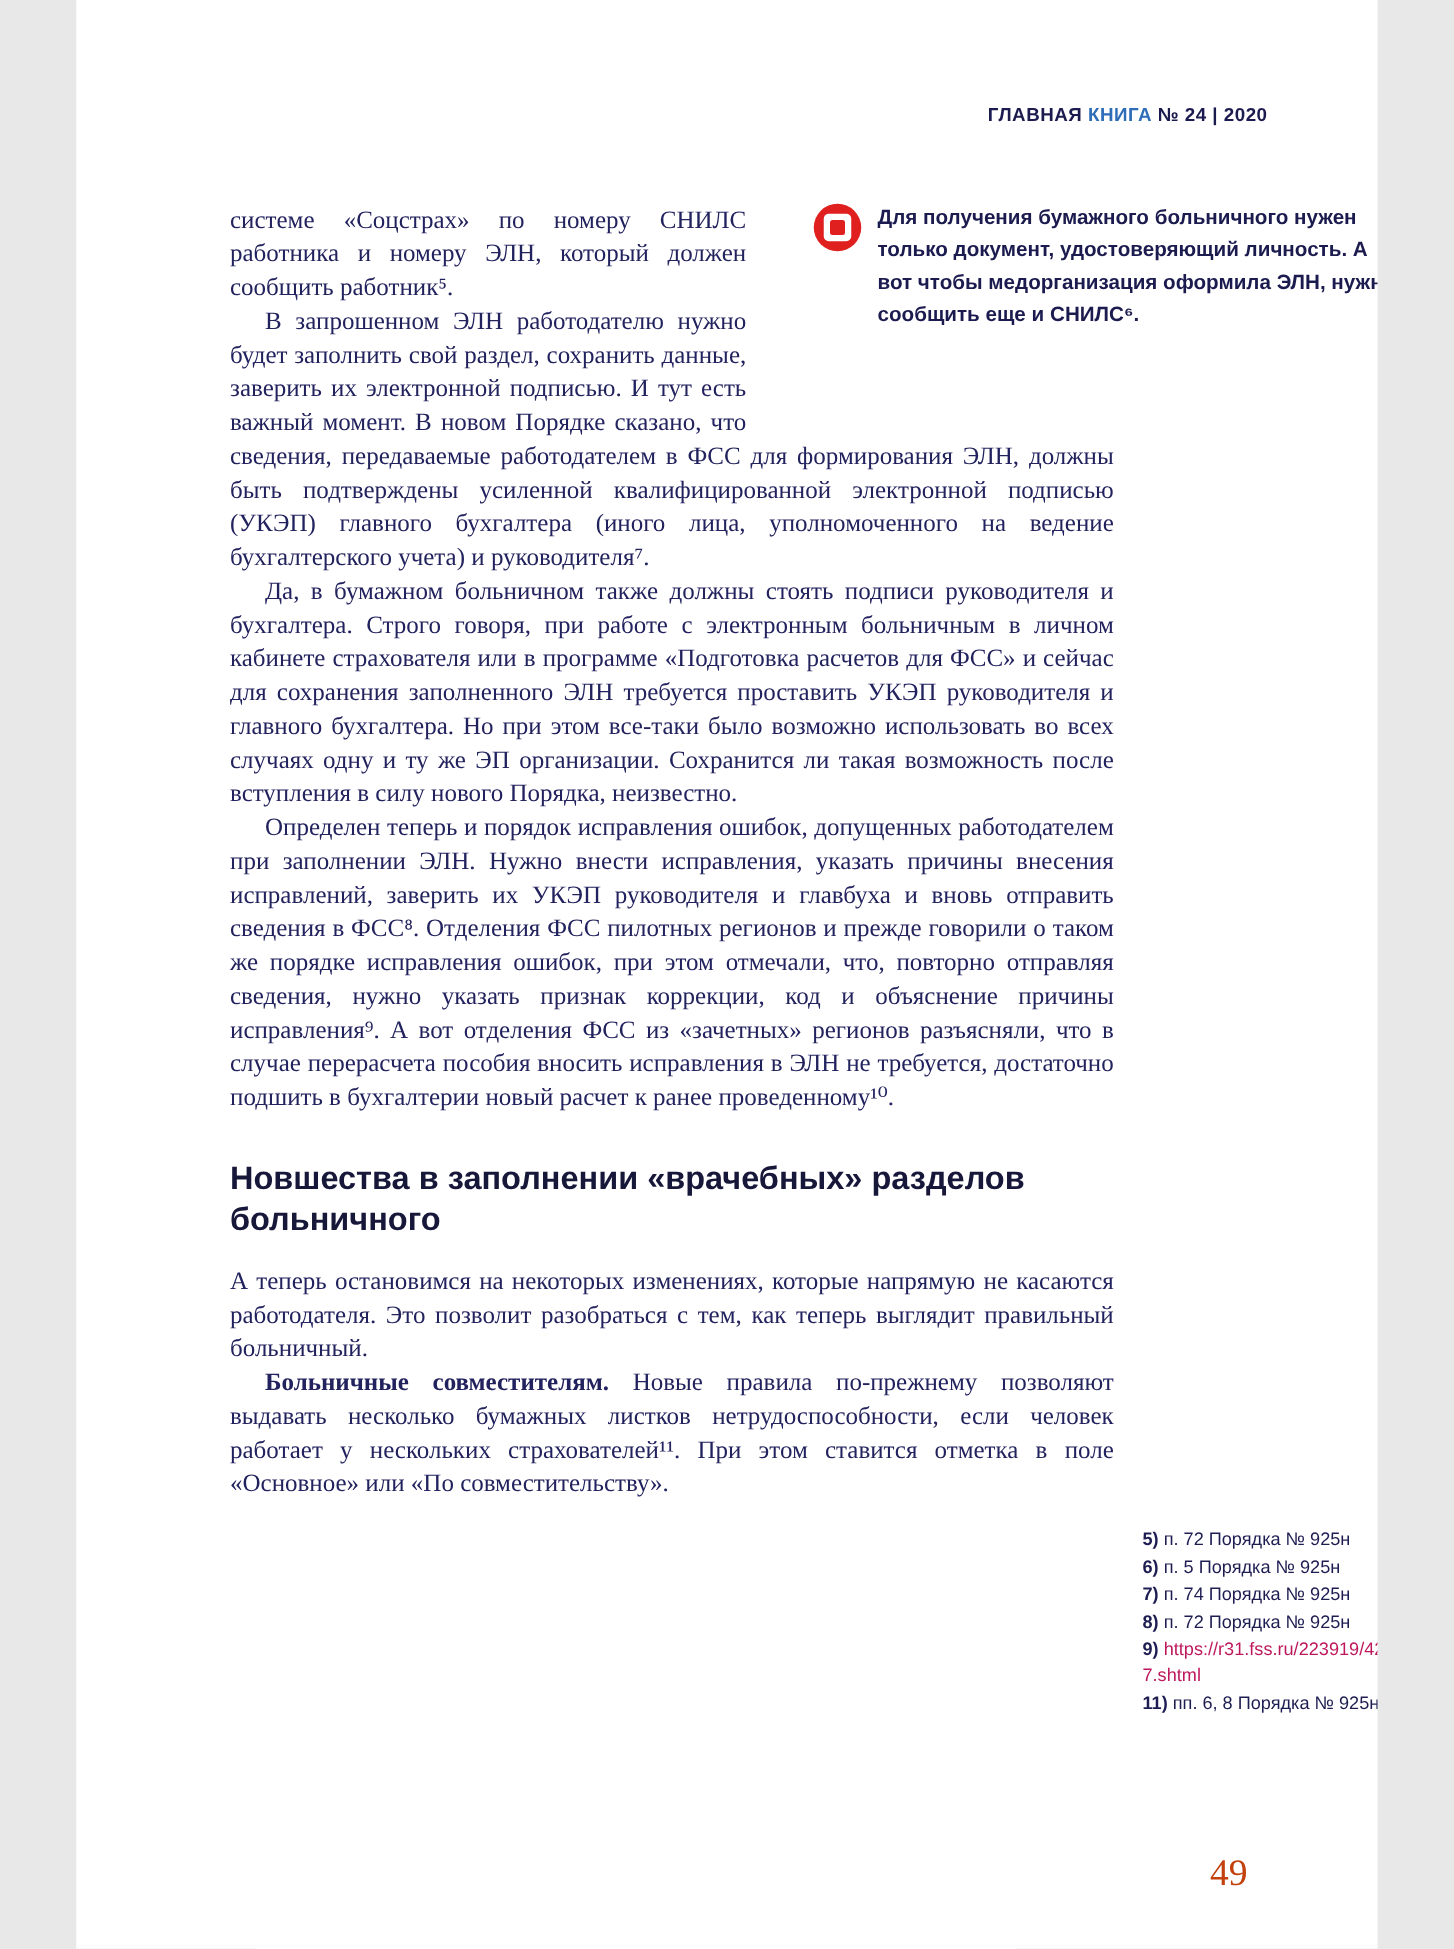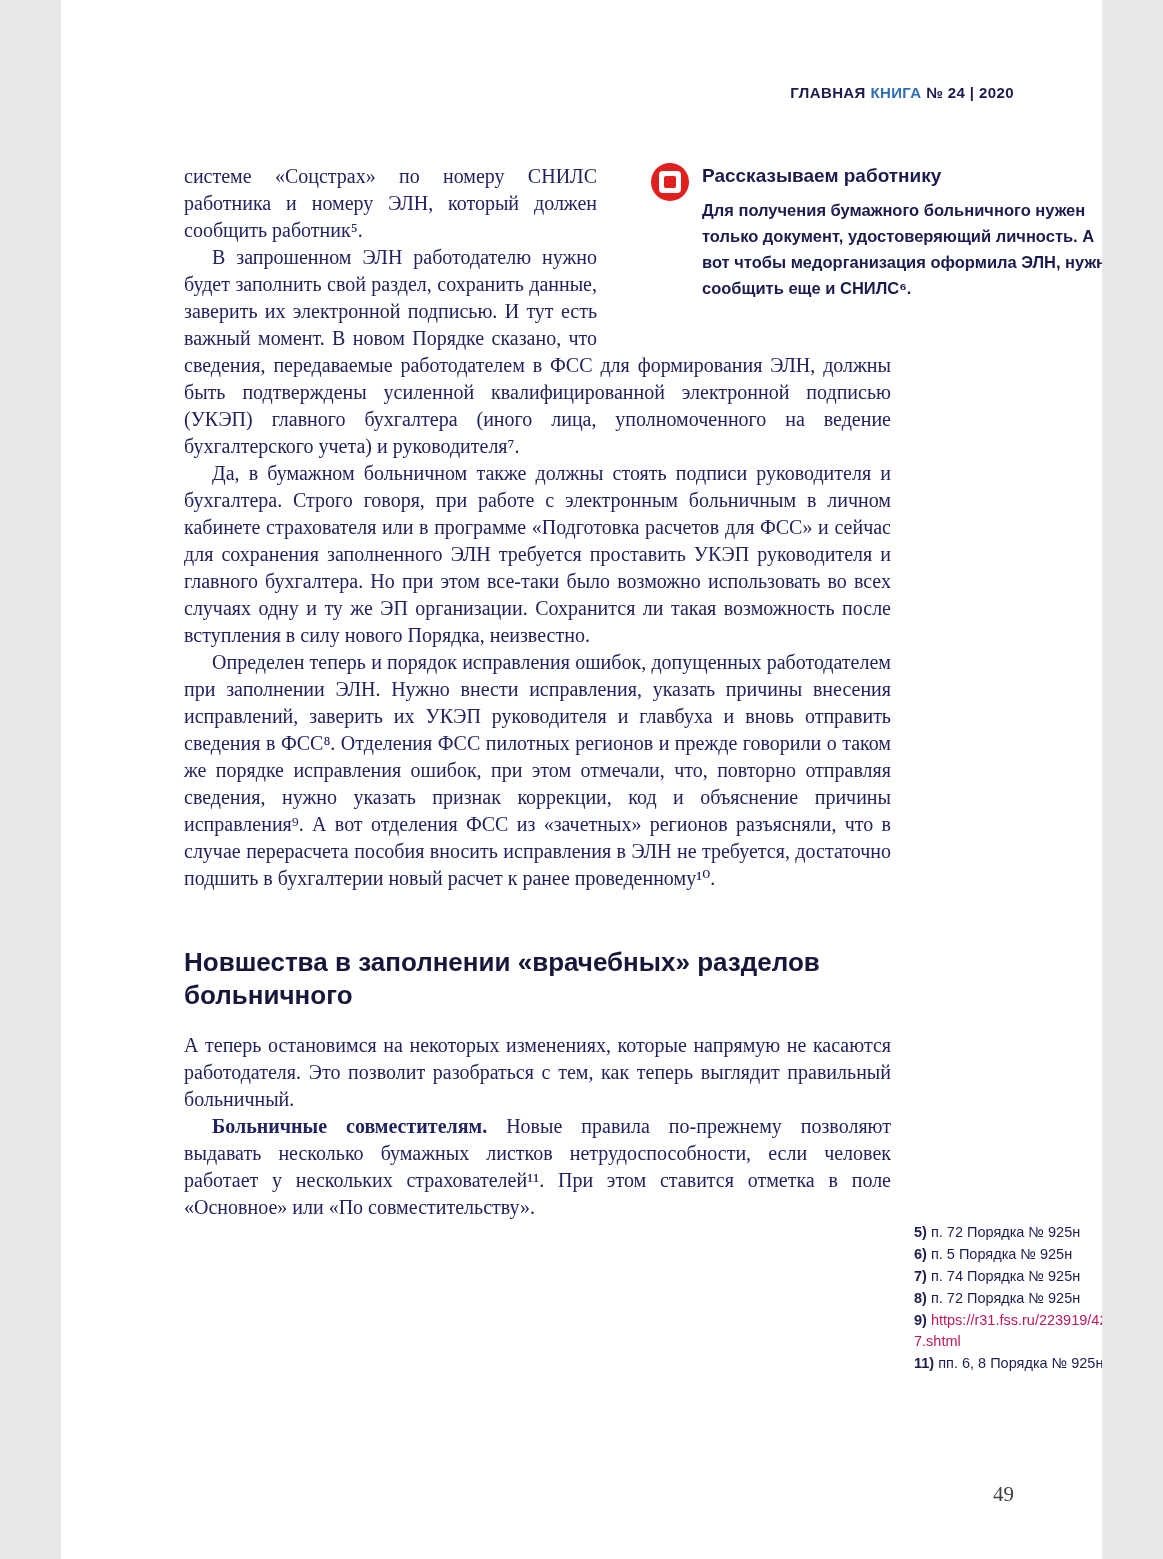--- a/index.html
+++ b/index.html
@@ -40,21 +40,21 @@
   .article p {
     margin: 0;
     font-size: 20px;
     line-height: 27px;
     text-align: justify;
   }
   .indent { text-indent: 28px; }
   .lead-bold { font-weight: bold; }
 
   .section-heading {
-    margin: 54px 0 20px 0;
+    margin: 34px 0 20px 0;
     font-family: "Liberation Sans", "DejaVu Sans", sans-serif;
     font-weight: bold;
     font-size: 26px;
     line-height: 33px;
     color: #17173a;
     text-align: left;
   }
 
   
   .callout-spacer {
@@ -123,43 +123,42 @@
   .fn-num { font-weight: bold; }
   .fn-link {
     color: #be185d;
     word-break: break-all;
     cursor: pointer;
   }
 
   
   .page-num {
     position: absolute;
-    right: 88px;
+    right: 104px;
     top: 1482px;
-    font-size: 21px;
-    color: #404040;
+    font-size: 30px;
+    color: #c2410c;
   }
 </style>
 </head>
 <body>
 
 <div class="page">
 
   <div class="running-head">
     <span class="rh-word1">ГЛАВНАЯ</span>
     <span class="rh-word2">КНИГА</span>
     <span class="rh-issue">№ 24 | 2020</span>
   </div>
 
   <div class="article">
 
     <div class="callout">
       <div class="callout-icon"></div>
       <div class="callout-text">
-        <div class="callout-title">Рассказываем работнику</div>
         <div class="callout-body">Для получения бумажного больничного нужен только документ, удостоверяющий личность. А вот чтобы медорганизация оформила ЭЛН, нужно сообщить еще и СНИЛС⁶.</div>
       </div>
     </div>
 
     <div class="callout-spacer"></div>
 
     <p>системе «Соцстрах» по номеру СНИЛС работника и номеру ЭЛН, который должен сообщить работник⁵.</p>
     <p class="indent">В запрошенном ЭЛН работодателю нужно будет заполнить свой раздел, сохранить данные, заверить их электронной подписью. И тут есть важный момент. В новом Порядке сказано, что сведения, передаваемые работодателем в ФСС для формирования ЭЛН, должны быть подтверждены усиленной квалифицированной электронной подписью (УКЭП) главного бухгалтера (иного лица, уполномоченного на ведение бухгалтерского учета) и руководителя⁷.</p>
     <p class="indent">Да, в бумажном больничном также должны стоять подписи руководителя и бухгалтера. Строго говоря, при работе с электронным больничным в личном кабинете страхователя или в программе «Подготовка расчетов для ФСС» и сейчас для сохранения заполненного ЭЛН требуется проставить УКЭП руководителя и главного бухгалтера. Но при этом все-таки было возможно использовать во всех случаях одну и ту же ЭП организации. Сохранится ли такая возможность после вступления в силу нового Порядка, неизвестно.</p>
     <p class="indent">Определен теперь и порядок исправления ошибок, допущенных работодателем при заполнении ЭЛН. Нужно внести исправления, указать причины внесения исправлений, заверить их УКЭП руководителя и главбуха и вновь отправить сведения в ФСС⁸. Отделения ФСС пилотных регионов и прежде говорили о таком же порядке исправления ошибок, при этом отмечали, что, повторно отправляя сведения, нужно указать признак коррекции, код и объяснение причины исправления⁹. А вот отделения ФСС из «зачетных» регионов разъясняли, что в случае перерасчета пособия вносить исправления в ЭЛН не требуется, достаточно подшить в бухгалтерии новый расчет к ранее проведенному¹⁰.</p>

